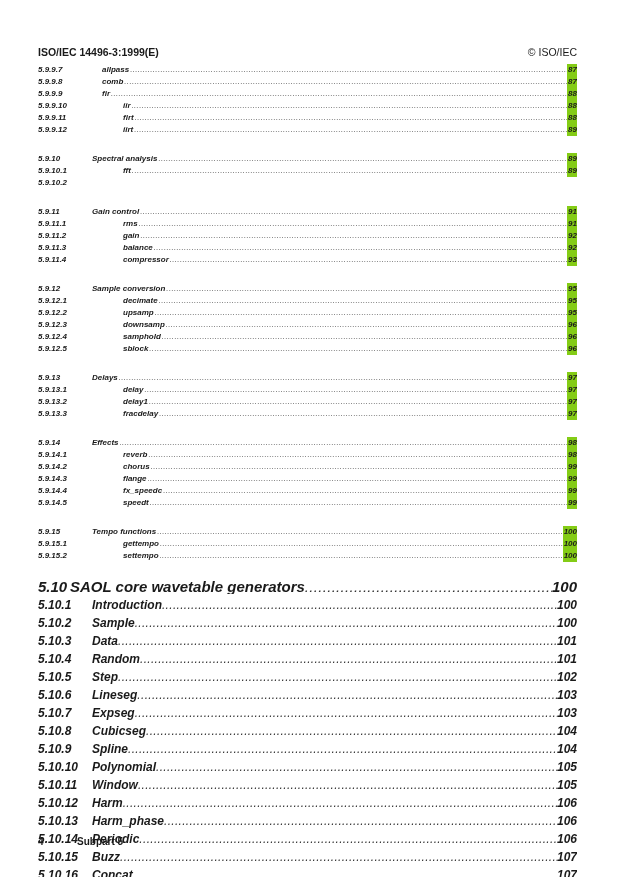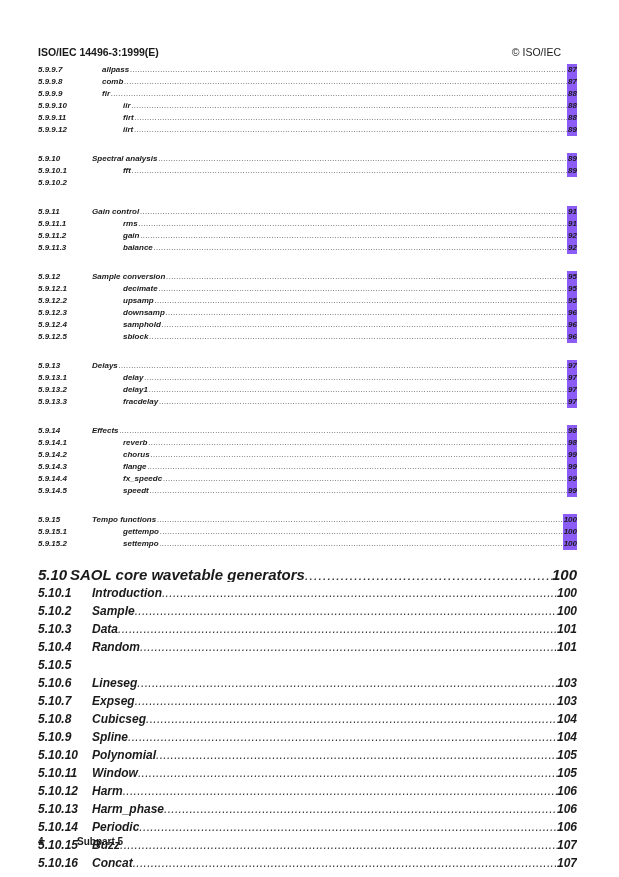--- a/index.html
+++ b/index.html
@@ -2,30 +2,30 @@
 <html><head>
 <meta charset="utf-8">
 <style>
   html, body { margin: 0; padding: 0; background: #ffffff; }
   body { width: 619px; height: 877px; position: relative; overflow: hidden;
          font-family: "Liberation Sans", sans-serif; color: #1a1a1a; }
   .page { position: absolute; left: 0; top: 0; width: 619px; height: 877px; }
   .hdr { position: absolute; top: 46px; left: 38px; right: 42px; height: 14px;
          font-size: 10.5px; font-weight: bold; }
   .hdr .l { position: absolute; left: 0; top: 0; }
-  .hdr .r { position: absolute; right: 16px; top: 0; font-weight: normal; text-align: center; }
+  .hdr .r { position: absolute; right: 0; top: 0; font-weight: normal; text-align: center; }
   .toc { position: absolute; left: 38px; width: 539px; top: 64px; font-style: italic; }
   .row { position: relative; height: 12px; font-size: 8px; font-weight: bold; line-height: 12px; }
   .row.gap { margin-top: 17px; }
   .row .num { position: absolute; left: 0; top: 0; }
   .row .lead { position: absolute; top: 0; right: 0; display: flex; overflow: hidden; white-space: nowrap; justify-content: flex-end; }
   .row .ttl { background: #fff; padding-right: 1px; }
   .row .dots { flex: 1; overflow: hidden; white-space: nowrap; font-weight: normal; letter-spacing: 0.3px; color:#333; }
   .row .dots::after { content: "................................................................................................................................................................................................................................................"; }
-  .row .pg { background: #8b5cf6; padding-left: 1px; }
+  .row .pg { background: #84cc16; padding-left: 1px; }
   .row.l1 .lead { left: 64px; }
   .row.l2 .lead { left: 85px; }
   .row.l0 .lead { left: 54px; }
   .sec { position: relative; height: 14px; font-size: 15px; font-weight: bold; line-height: 14px; margin-top: 18px; }
   .sec .num { position: absolute; left: 0; top: 0; }
   .sec .lead { position: absolute; left: 32px; right: 0; top: 0; display: flex; overflow: hidden; white-space: nowrap; }
   .sec .dots { flex: 1; overflow: hidden; white-space: nowrap; font-weight: normal; color:#333; letter-spacing: 0.3px; }
   .sec .dots::after { content: "................................................................................................................................................................................................................................................"; }
   .sub { position: relative; height: 18px; font-size: 12px; font-weight: bold; line-height: 18px; }
   .sub .num { position: absolute; left: 0; top: 0; }
@@ -139,20 +139,28 @@
         </span>
       </div>
       <div class="row l2">
         <span class="num">5.9.11.3</span>
         <span class="lead">
           <span class="ttl">balance</span>
           <span class="dots"></span>
           <span class="pg">92</span>
         </span>
       </div>
+      <div class="row l2">
+        <span class="num">5.9.11.4</span>
+        <span class="lead">
+          <span class="ttl">compressor</span>
+          <span class="dots"></span>
+          <span class="pg">93</span>
+        </span>
+      </div>
       <div class="row l0 gap">
         <span class="num">5.9.12</span>
         <span class="lead">
           <span class="ttl">Sample conversion</span>
           <span class="dots"></span>
           <span class="pg">95</span>
         </span>
       </div>
       <div class="row l2">
         <span class="num">5.9.12.1</span>
@@ -333,20 +341,25 @@
       <div class="sub">
         <span class="num">5.10.4</span>
         <span class="lead">
           <span class="ttl">Random</span>
           <span class="dots"></span>
           <span class="pg">101</span>
         </span>
       </div>
       <div class="sub">
         <span class="num">5.10.5</span>
+        <span class="lead">
+          <span class="ttl">Step</span>
+          <span class="dots"></span>
+          <span class="pg">102</span>
+        </span>
       </div>
       <div class="sub">
         <span class="num">5.10.6</span>
         <span class="lead">
           <span class="ttl">Lineseg</span>
           <span class="dots"></span>
           <span class="pg">103</span>
         </span>
       </div>
       <div class="sub">

